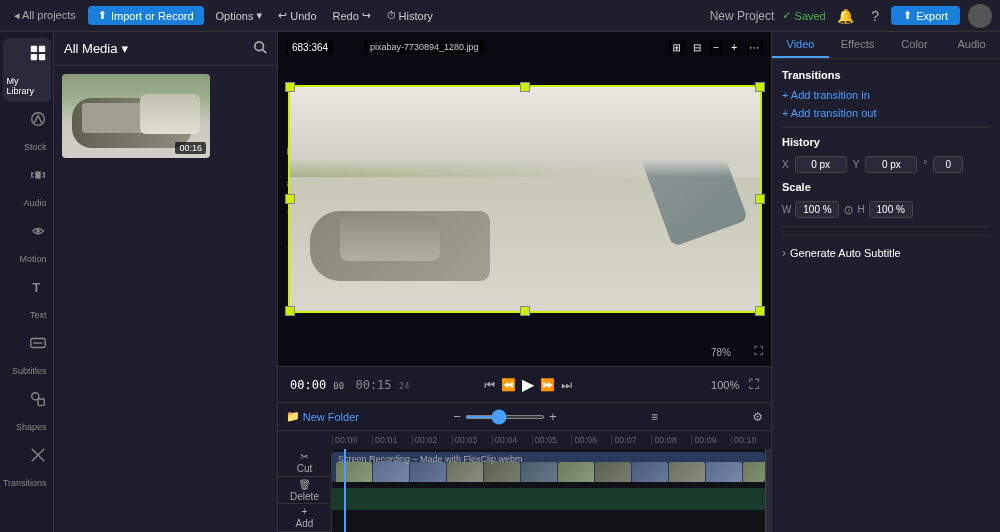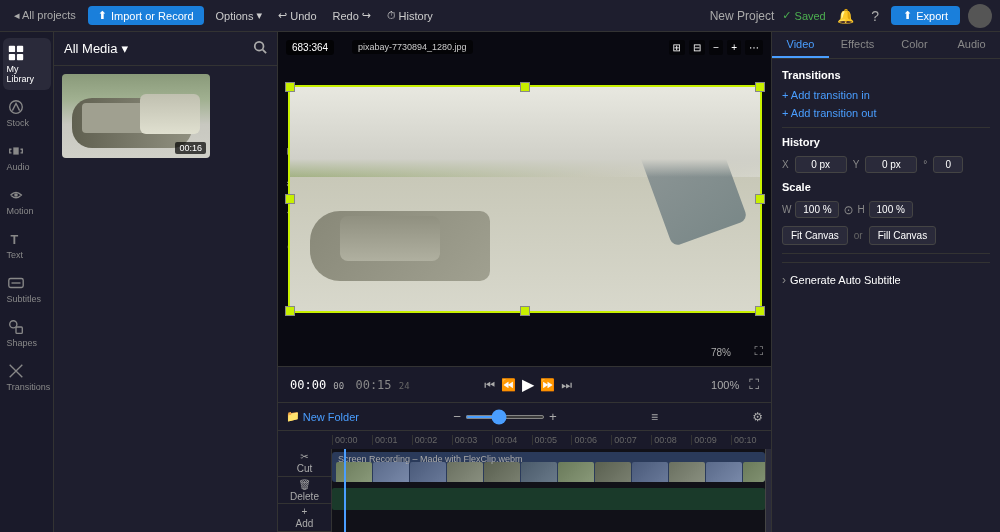--- a/index.html
+++ b/index.html
@@ -17,21 +17,21 @@
     .saved-badge { color: #4caf50; font-size: 11px; display: flex; align-items: center; gap: 3px; }
     .export-btn { background: #1a7fdb; border: none; color: #fff; cursor: pointer; font-size: 11px; padding: 3px 12px; border-radius: 4px; display: flex; align-items: center; gap: 4px; }
     .icon-btn { background: none; border: none; color: #aaa; cursor: pointer; font-size: 14px; padding: 2px 4px; }
     .avatar { width: 24px; height: 24px; border-radius: 50%; background: #555; }
 
     
     .main { display: flex; height: calc(532px - 32px); }
 
     
     .sidebar-icons { width: 54px; background: #1a1a2a; border-right: 1px solid #333; display: flex; flex-direction: column; align-items: center; padding-top: 6px; gap: 2px; }
-    .sidebar-icon-item { display: flex; flex-direction: column; align-items: flex-start; padding: 6px 4px; cursor: pointer; color: #888; border-radius: 6px; width: 48px; font-size: 9px; gap: 2px; }
+    .sidebar-icon-item { display: flex; flex-direction: column; align-items: flex-end; padding: 6px 4px; cursor: pointer; color: #888; border-radius: 6px; width: 48px; font-size: 9px; gap: 14px; }
     .sidebar-icon-item.active { color: #fff; background: #2a2a3a; }
     .sidebar-icon-item svg { width: 18px; height: 18px; }
 
     
     .media-panel { width: 224px; background: #1e1e2e; border-right: 1px solid #333; display: flex; flex-direction: column; }
     .media-header { display: flex; align-items: center; justify-content: space-between; padding: 8px 10px; border-bottom: 1px solid #333; }
     .media-title { font-size: 13px; color: #fff; display: flex; align-items: center; gap: 4px; cursor: pointer; }
     .media-search-btn { background: none; border: none; color: #aaa; cursor: pointer; }
     .media-content { flex: 1; padding: 8px; overflow-y: auto; }
     .media-thumbnail { position: relative; width: 148px; height: 84px; background: #333; border-radius: 4px; overflow: hidden; cursor: pointer; margin-bottom: 4px; }
@@ -48,21 +48,21 @@
     .corner-handle { position: absolute; width: 10px; height: 10px; background: #c8f000; border: 1px solid #888; }
     .ch-tl { top: -5px; left: -5px; cursor: nw-resize; }
     .ch-tr { top: -5px; right: -5px; cursor: ne-resize; }
     .ch-bl { bottom: -5px; left: -5px; cursor: sw-resize; }
     .ch-br { bottom: -5px; right: -5px; cursor: se-resize; }
     .ch-tm { top: -5px; left: calc(50% - 5px); cursor: n-resize; }
     .ch-bm { bottom: -5px; left: calc(50% - 5px); cursor: s-resize; }
     .ch-lm { top: calc(50% - 5px); left: -5px; cursor: w-resize; }
     .ch-rm { top: calc(50% - 5px); right: -5px; cursor: e-resize; }
     .preview-coords { position: absolute; top: 8px; left: 8px; background: rgba(0,0,0,0.7); color: #fff; font-size: 10px; padding: 2px 6px; border-radius: 3px; }
-    .preview-filename { position: absolute; top: 8px; left: 74px; background: rgba(0,0,0,0.6); color: #ccc; font-size: 9px; padding: 2px 6px; border-radius: 3px; }
+    .preview-filename { position: absolute; top: 8px; left: 86px; background: rgba(0,0,0,0.6); color: #ccc; font-size: 9px; padding: 2px 6px; border-radius: 3px; }
     .preview-zoom { position: absolute; bottom: 8px; right: 40px; color: #aaa; font-size: 10px; }
     .preview-icons-top { position: absolute; top: 8px; right: 8px; display: flex; gap: 4px; }
     .preview-icons-top button { background: rgba(0,0,0,0.5); border: none; color: #fff; font-size: 10px; padding: 2px 4px; cursor: pointer; border-radius: 2px; }
 
     
     .transform-tools { position: absolute; left: 0; top: 0; bottom: 0; width: 28px; display: flex; flex-direction: column; align-items: center; justify-content: center; gap: 8px; padding: 10px 0; }
     .transform-tool-btn { background: none; border: none; color: #888; cursor: pointer; font-size: 14px; width: 24px; height: 24px; display: flex; align-items: center; justify-content: center; }
 
     
     .playback-bar { height: 36px; background: #1a1a2a; border-top: 1px solid #333; display: flex; align-items: center; padding: 0 12px; gap: 10px; }
@@ -445,25 +445,20 @@
 
       <div class="section-title">Scale</div>
       <div class="scale-row">
         <span class="scale-label">W</span>
         <input class="scale-input" type="text" value="100 %" style="">
         <span class="chain-icon">⊙</span>
         <span class="scale-label">H</span>
         <input class="scale-input" type="text" value="100 %" style="">
       </div>
 
-      <div class="resize-row">
-        <button class="resize-btn">Fit Canvas</button>
-        <span class="resize-or">or</span>
-        <button class="resize-btn">Fill Canvas</button>
-      </div>
 
       <hr class="section-divider">
 
       <div class="generate-subtitle">
         <span class="chevron-icon">›</span>
         <span style="font-size:11px;">Generate Auto Subtitle</span>
       </div>
 
     </div>
   </div>

